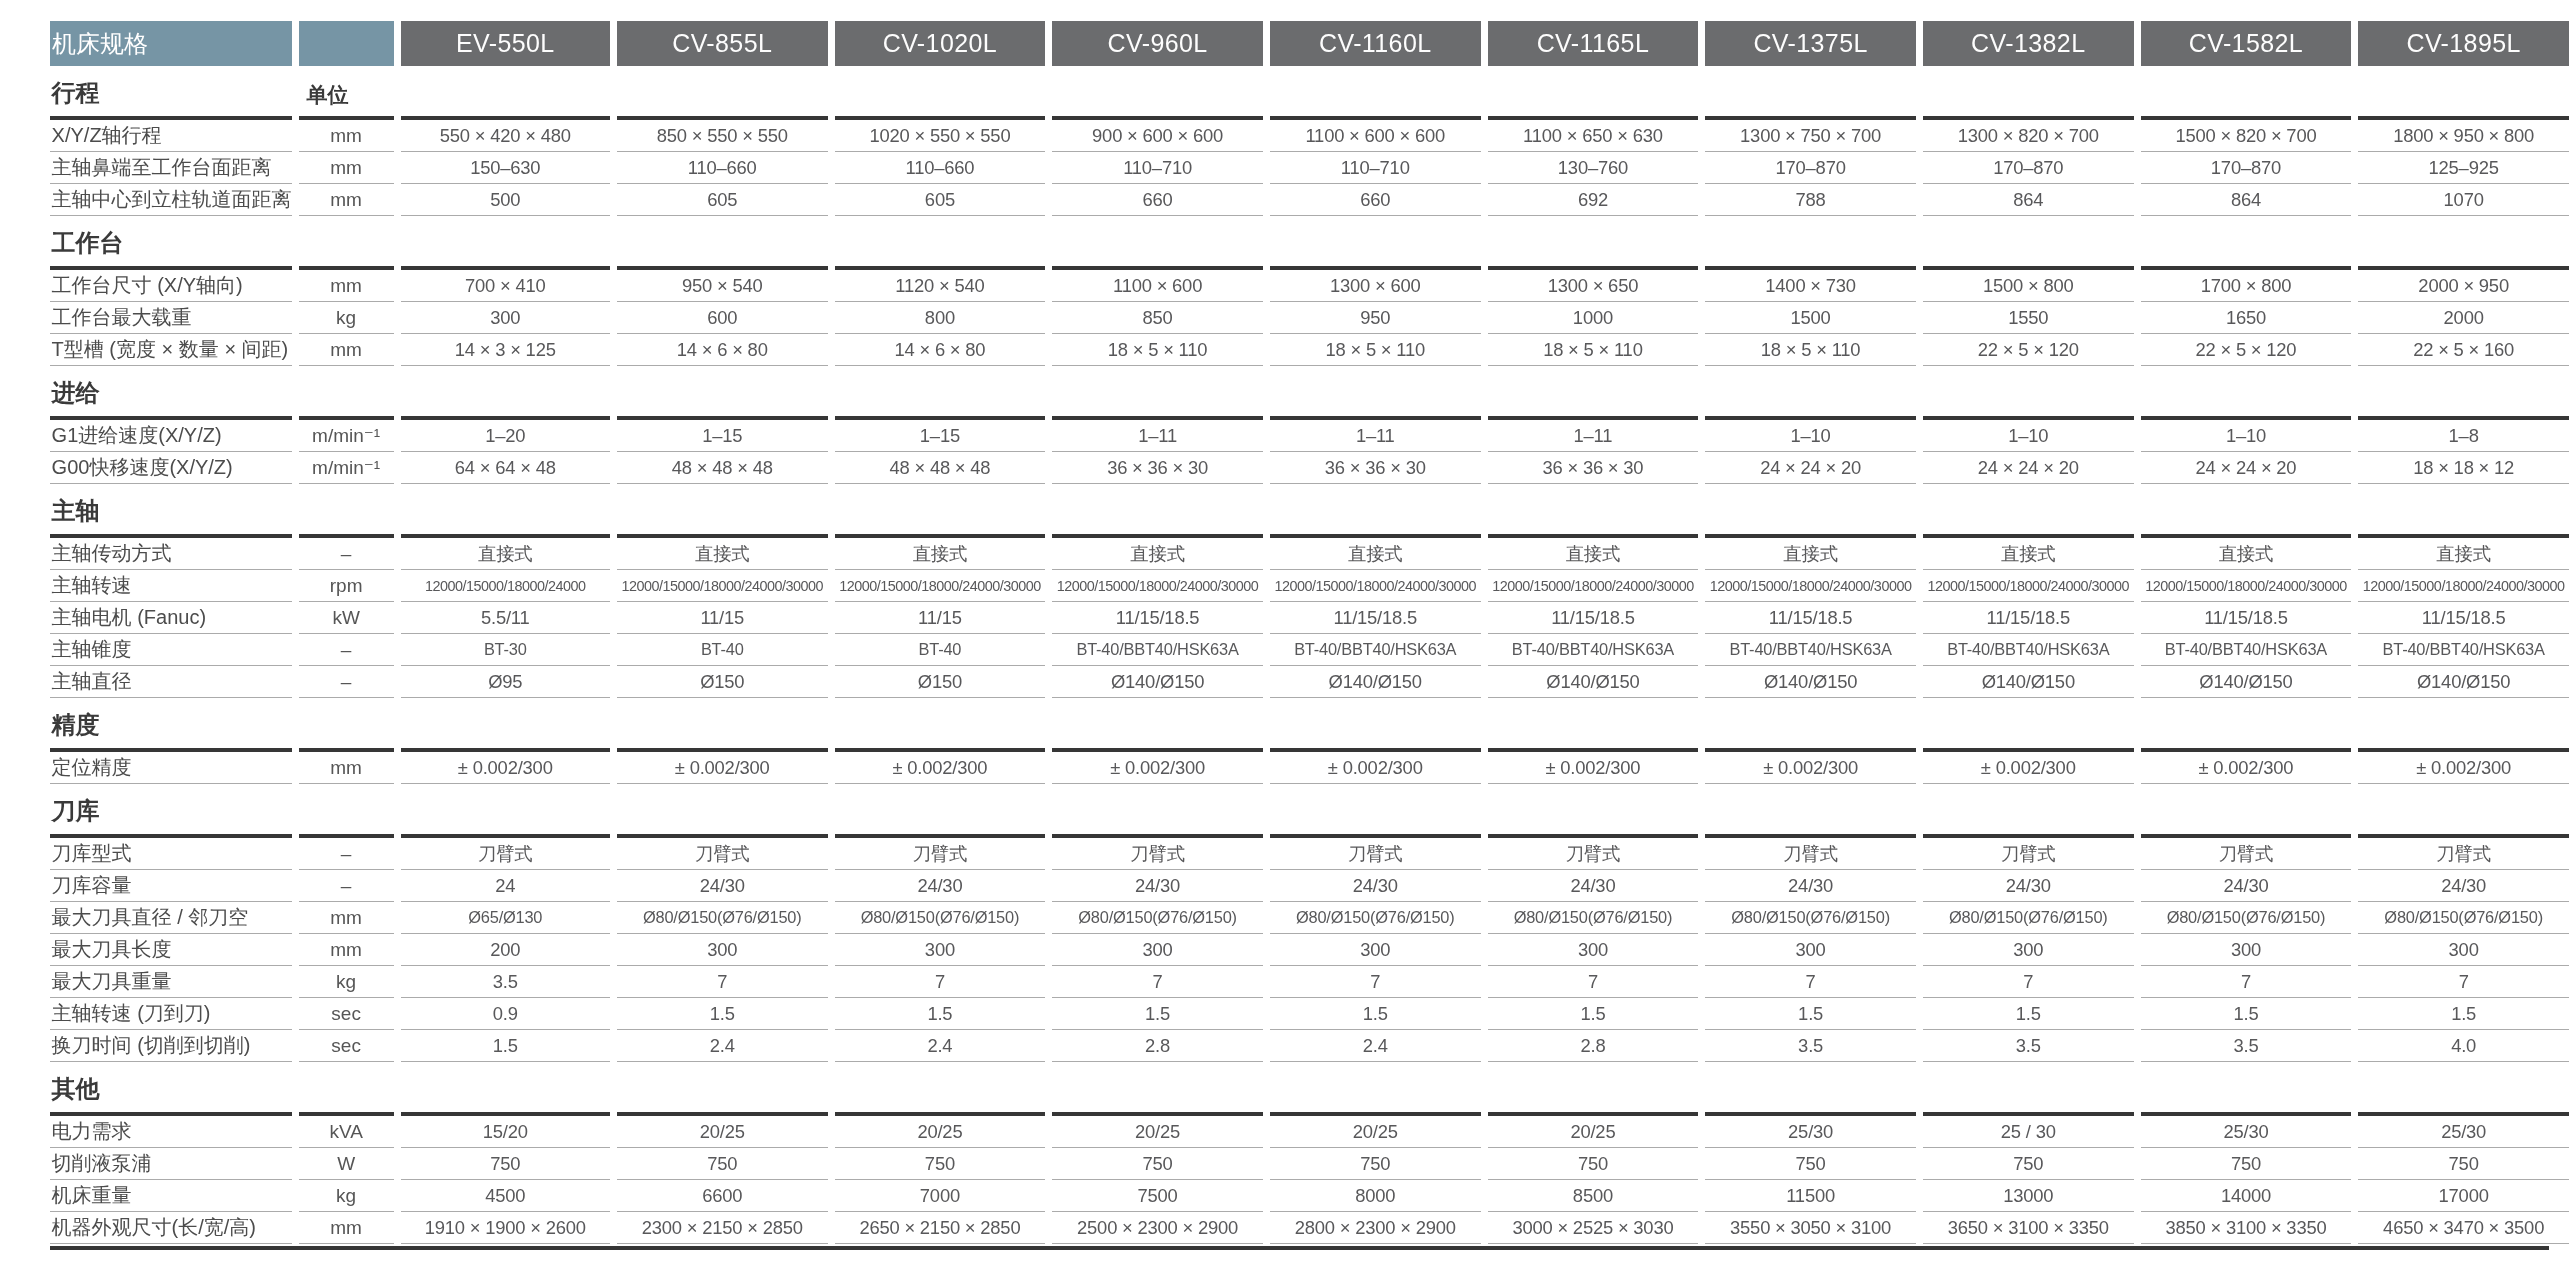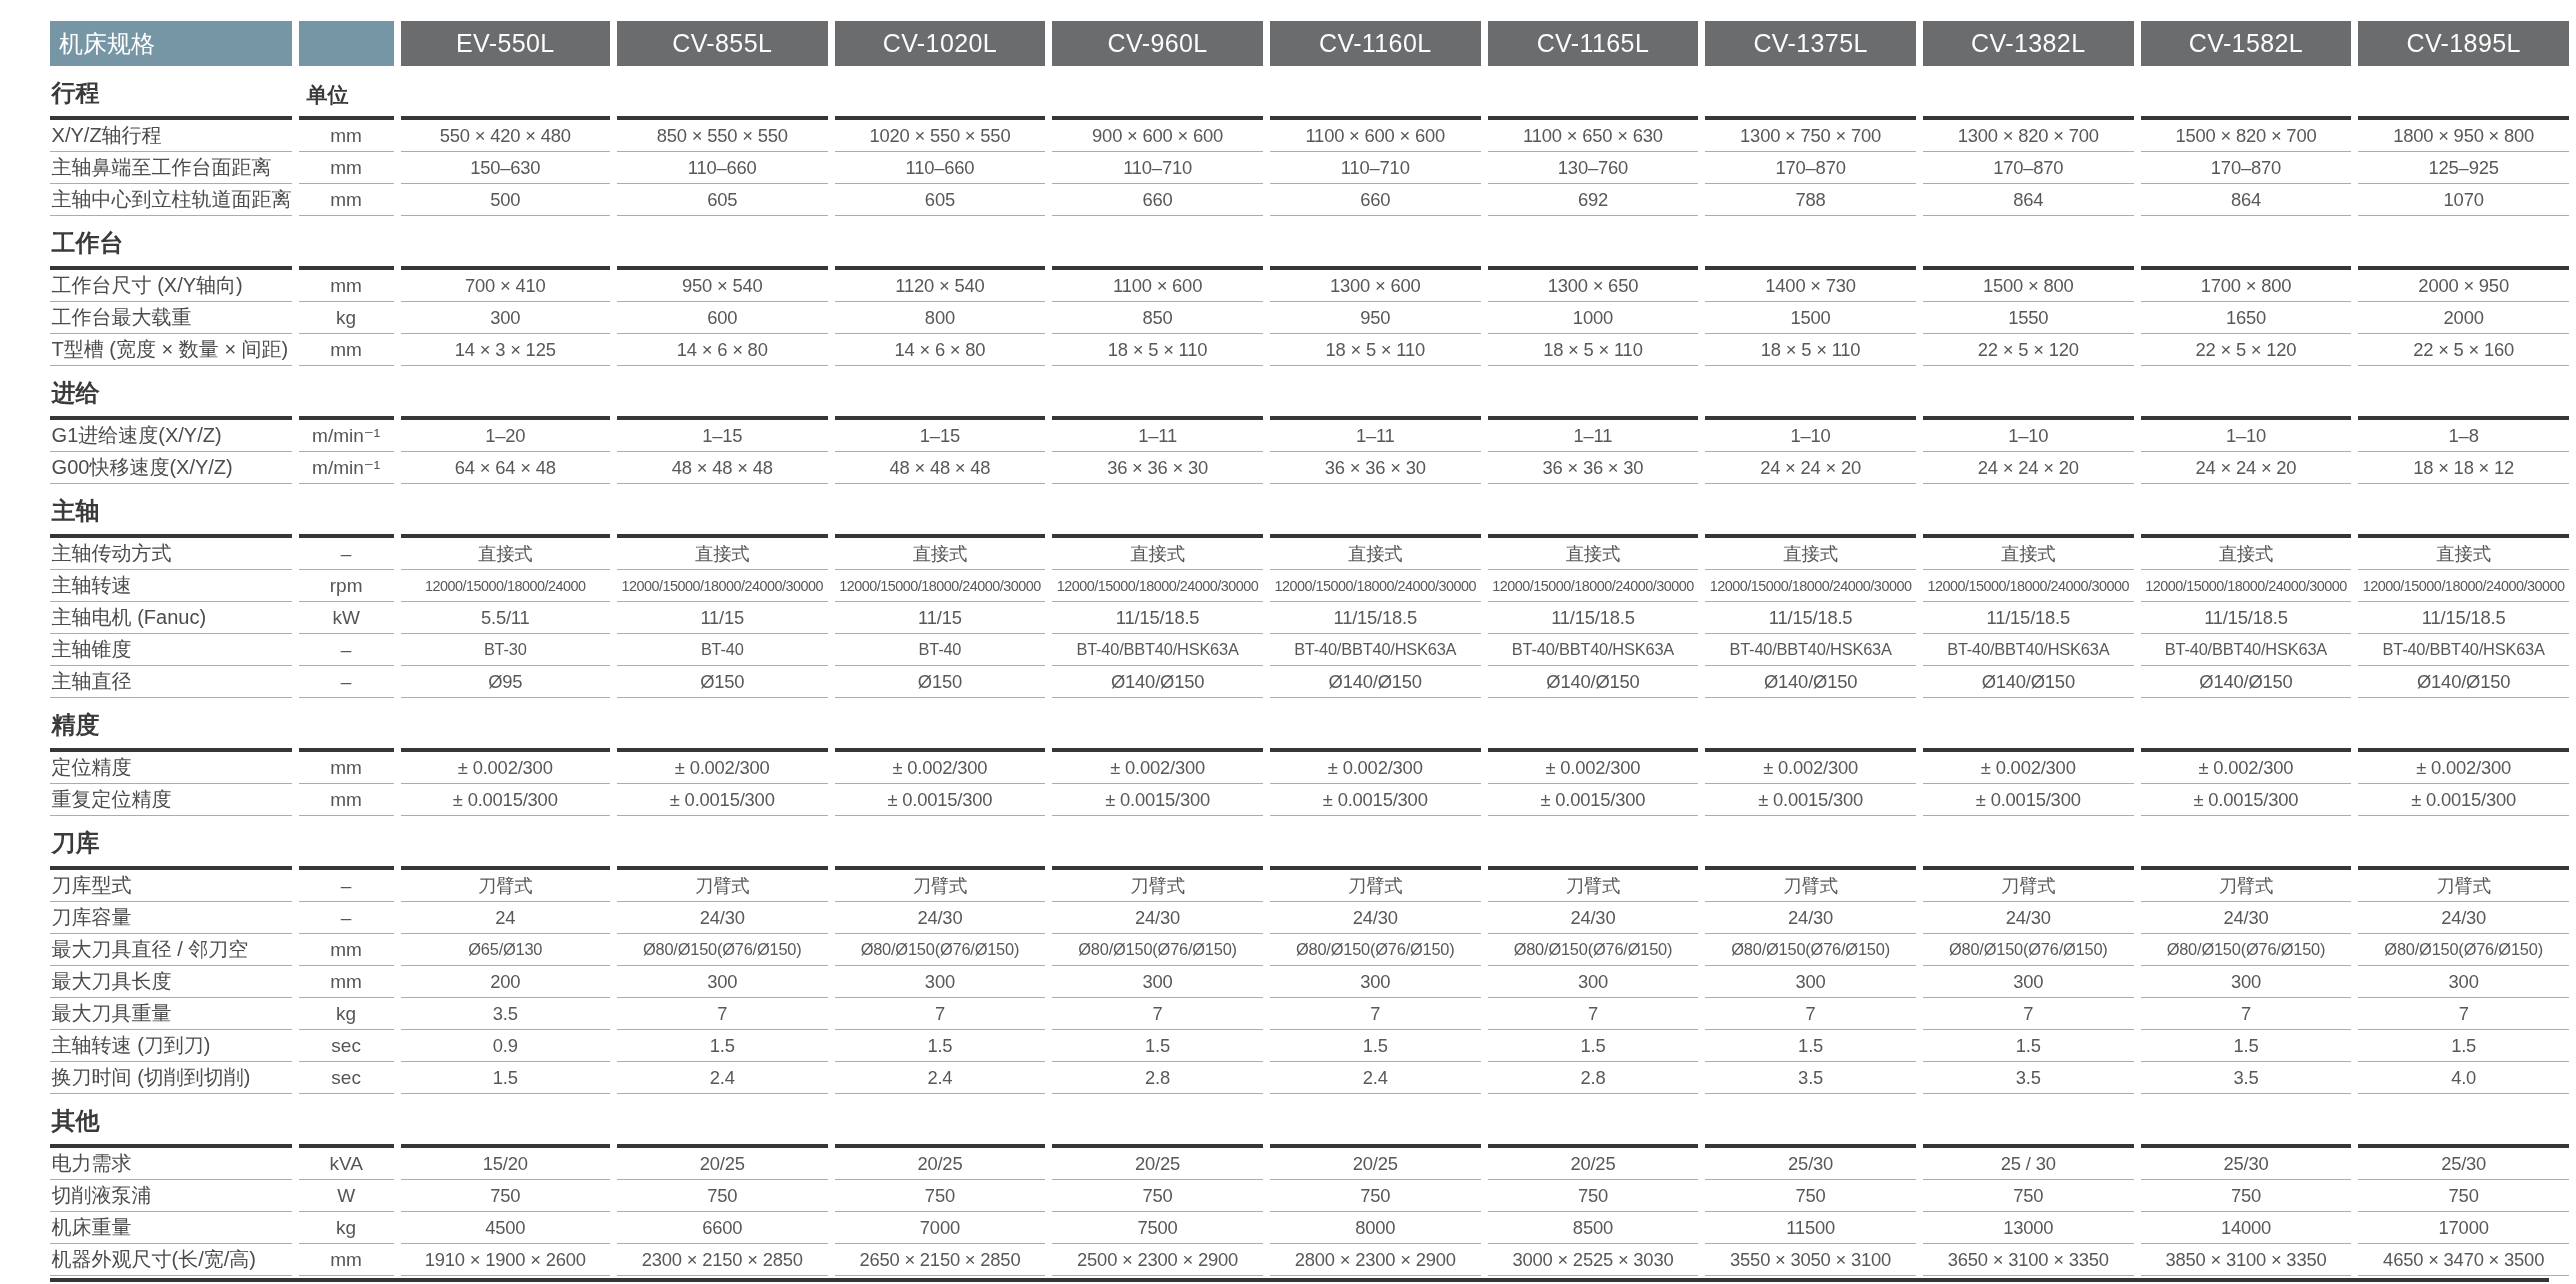--- a/index.html
+++ b/index.html
@@ -24,21 +24,21 @@
     border-spacing: 7.2px 0;
     table-layout: fixed;
   }
   col.c-label { width: 216px; }
   col.c-unit  { width: 96px; }
   col.c-data  { width: 211px; }
 
   th.corner {
     background: var(--blue); color: #fff;
     font-size: 24px; font-weight: 400;
-    text-align: left; padding-left: 9px;
+    text-align: left; padding-left: 2px;
     height: 45px; vertical-align: middle;
   }
   th.corner-unit { background: var(--blue); height: 45px; }
   th.model {
     background: var(--gray); color: #fdfdfd;
     font-size: 25px; font-weight: 400;
     text-align: center; vertical-align: middle;
     height: 45px; letter-spacing: 0.4px; margin-left: 45px;
   }
 
@@ -388,34 +388,20 @@
           <td class="val">± 0.002/300</td>
           <td class="val">± 0.002/300</td>
           <td class="val">± 0.002/300</td>
           <td class="val">± 0.002/300</td>
           <td class="val">± 0.002/300</td>
           <td class="val">± 0.002/300</td>
           <td class="val">± 0.002/300</td>
           <td class="val">± 0.002/300</td>
           <td class="val">± 0.002/300</td>
         </tr>
-        <tr>
-          <td class="lbl">重复定位精度</td>
-          <td class="lbl unit">mm</td>
-          <td class="val">± 0.0015/300</td>
-          <td class="val">± 0.0015/300</td>
-          <td class="val">± 0.0015/300</td>
-          <td class="val">± 0.0015/300</td>
-          <td class="val">± 0.0015/300</td>
-          <td class="val">± 0.0015/300</td>
-          <td class="val">± 0.0015/300</td>
-          <td class="val">± 0.0015/300</td>
-          <td class="val">± 0.0015/300</td>
-          <td class="val">± 0.0015/300</td>
-        </tr>
       </tbody>
       <tbody>
         <tr>
           <td class="sec-title">刀库</td>
           <td class="sec-unit"></td>
           <td class="sec-fill"></td>
           <td class="sec-fill"></td>
           <td class="sec-fill"></td>
           <td class="sec-fill"></td>
           <td class="sec-fill"></td>

